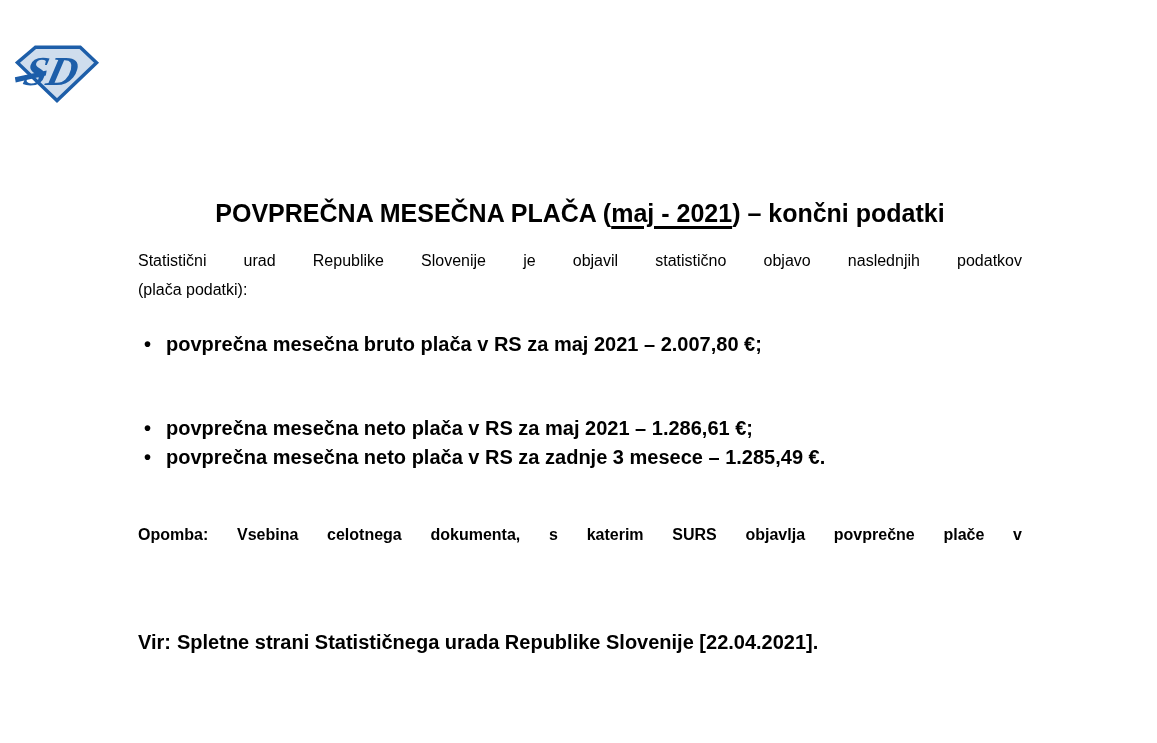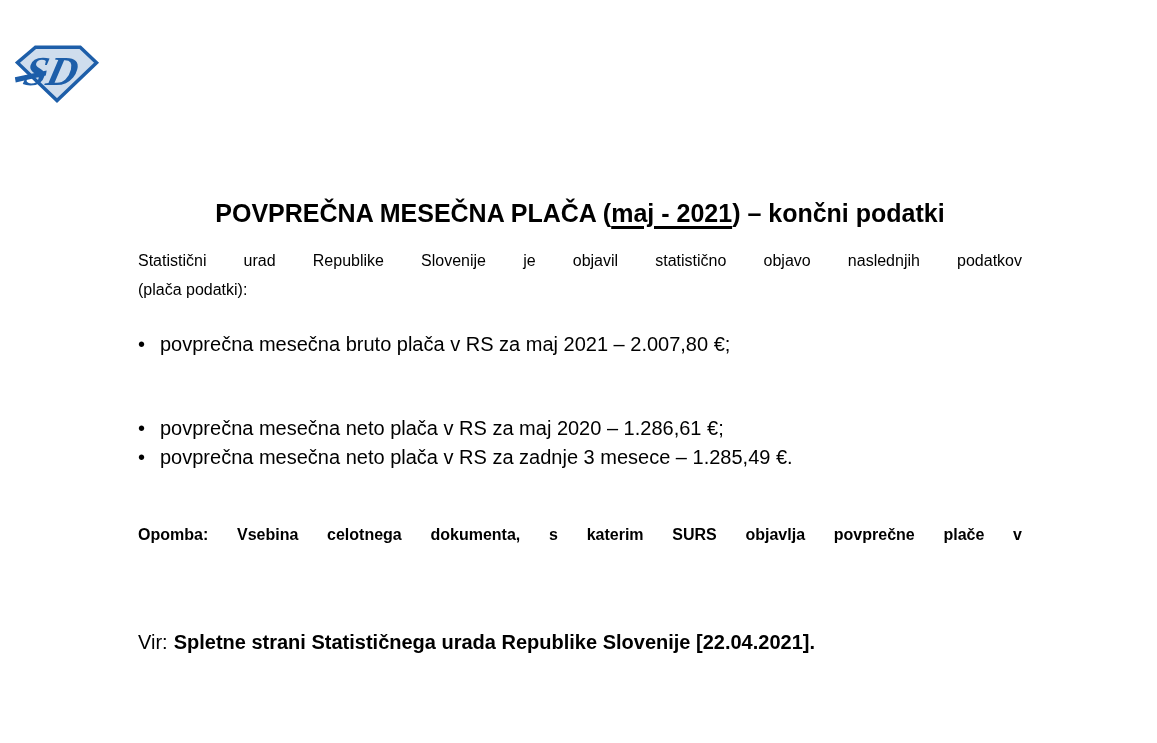--- a/index.html
+++ b/index.html
@@ -51,22 +51,23 @@
   .note  { top: 520px; font-weight: 700; }
   .jline {
     display: block;
     text-align: justify;
     text-align-last: justify;
   }
   .line { display: block; }
   .nowrap { white-space: nowrap; }
   .bullets {
     position: absolute;
-    left: 132px; width: 884px;
+    left: 138px; width: 884px;
     list-style: none;
+    font-weight: bold;
   }
   .bullets-bruto { top: 330px; }
   .bullets-neto  { top: 414px; }
   .bullet-item {
     position: relative;
     padding-left: 28px;
     font-size: 20px;
     line-height: 29px;
     white-space: nowrap;
   }
@@ -75,21 +76,21 @@
     position: absolute;
     left: 6px; top: 0;
   }
   .source {
     position: absolute;
     left: 138px; top: 628px; width: 884px;
     font-size: 20px;
     line-height: 29px;
     white-space: nowrap;
   }
-  .source-label { font-weight: 400; margin-right: 6px; }
+  .source-label { font-weight: 700; margin-right: 6px; }
   .source-text  { font-weight: 700; }
 </style>
 </head>
 <body>
 
 <div class="page">
 
   <div class="logo">
     <svg viewBox="0 0 100 72" xmlns="http://www.w3.org/2000/svg">
       <polygon points="4,24 25,6 77,6 96,24 50,68" fill="#cfdded" stroke="#1d5ea9" stroke-width="4"></polygon>
@@ -103,21 +104,21 @@
   <p class="body-text intro">
     <span class="jline">Statistični urad Republike Slovenije je objavil statistično objavo naslednjih podatkov</span>
     <span class="line">(plača podatki):</span>
   </p>
 
   <ul class="bullets bullets-bruto">
     <li class="bullet-item">povprečna mesečna bruto plača v RS za maj 2021 – 2.007,80 €;</li>
   </ul>
 
   <ul class="bullets bullets-neto">
-    <li class="bullet-item">povprečna mesečna neto plača v RS za maj 2020 – 1.286,61 €;</li>
+    <li class="bullet-item">povprečna mesečna neto plača v RS za maj 2021 – 1.286,61 €;</li>
     <li class="bullet-item">povprečna mesečna neto plača v RS za zadnje 3 mesece – 1.285,49 €.</li>
   </ul>
 
   <p class="body-text note">
     <span class="jline">Opomba: Vsebina celotnega dokumenta, s katerim SURS objavlja povprečne plače v</span>
   </p>
 
   <p class="source"><span class="source-label">Vir:</span><span class="source-text">Spletne strani Statističnega urada Republike Slovenije [22.04.2021].</span></p>
 
 </div>

